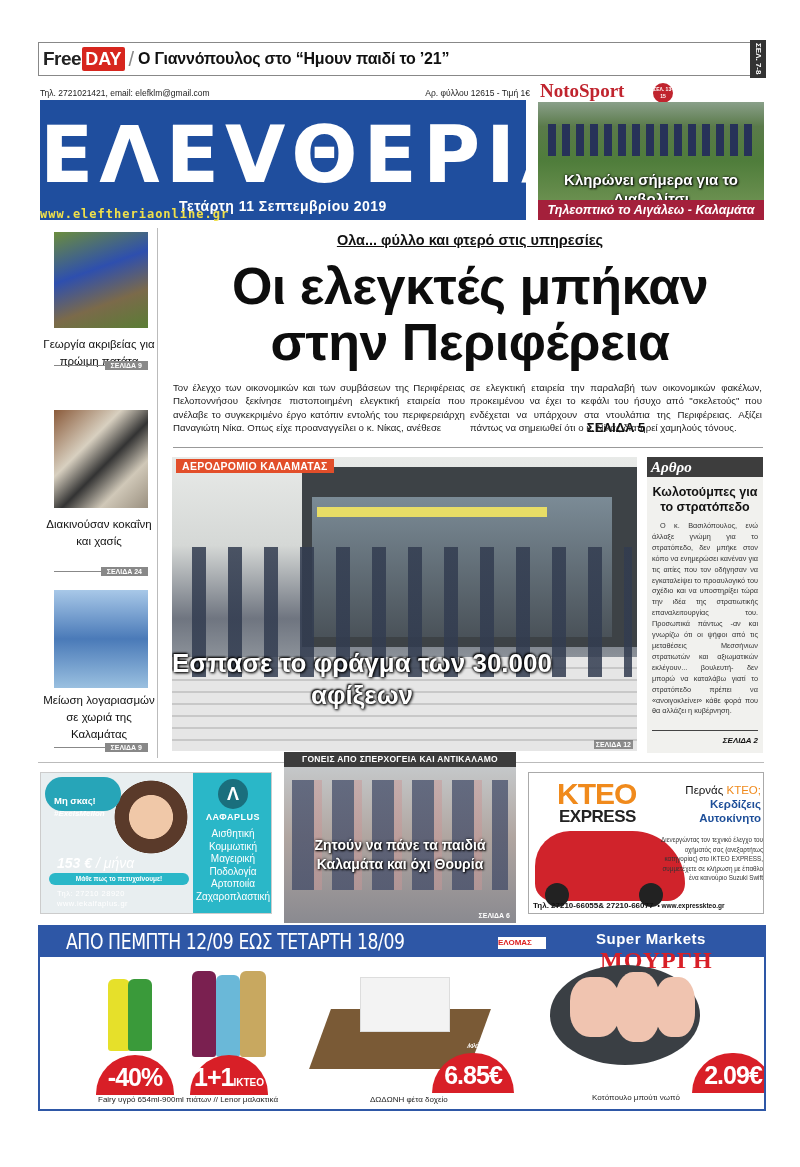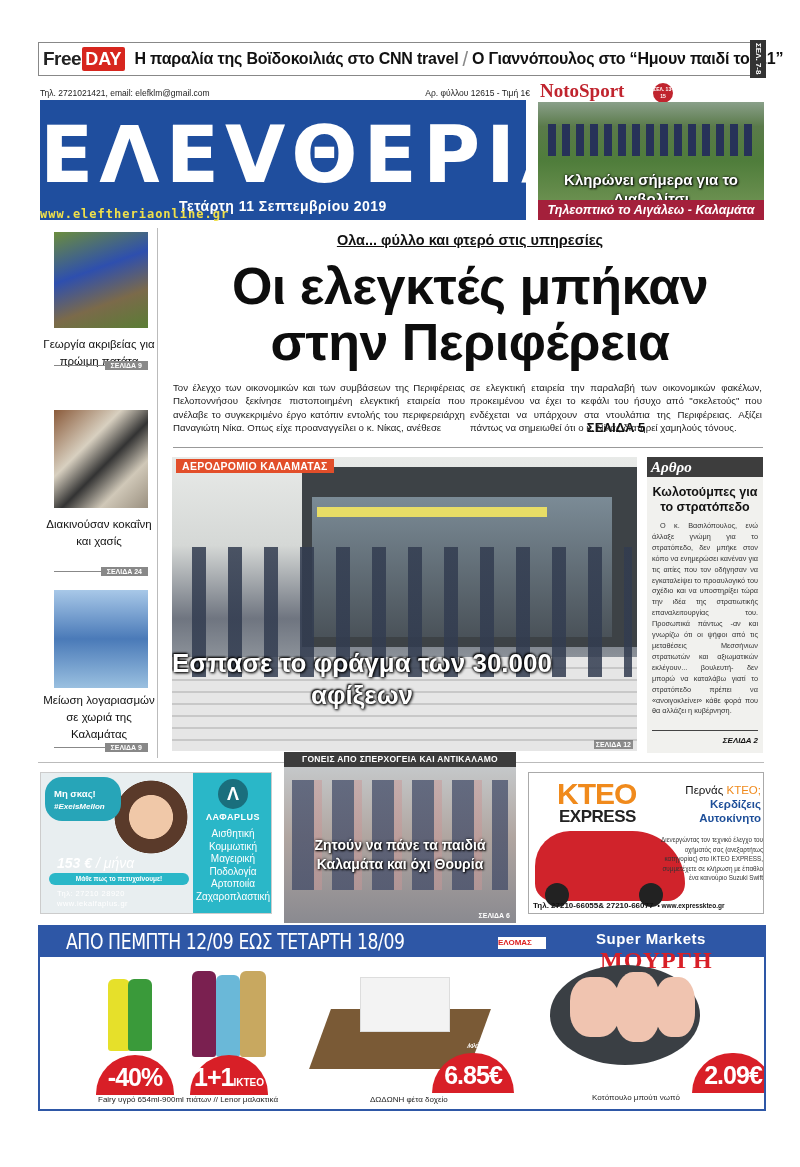--- a/index.html
+++ b/index.html
@@ -56,21 +56,21 @@
 
 .arthro{left:647px;top:457px;width:116px;height:296px;background:#f1f1ee}
 .arthro .hd{height:20px;background:#3d3d3d;color:#fff;font-family:"Liberation Serif",serif;font-style:italic;font-weight:bold;font-size:15px;padding-left:4px;line-height:20px}
 .arthro .title{text-align:center;font-weight:bold;font-size:12.5px;line-height:15px;margin-top:8px}
 .arthro .txt{font-size:7.3px;line-height:10.9px;padding:6px 5px 0 5px;text-align:justify;color:#333;text-indent:8px}
 .arthro .pg{position:absolute;right:5px;bottom:8px;font-size:8px;font-style:italic;font-weight:bold}
 .arthro .rule{position:absolute;left:5px;right:5px;bottom:22px;height:1px;background:#444}
 .hsep{left:38px;top:762px;width:726px;height:1px;background:#bbb}
 
 .ad1{left:40px;top:772px;width:232px;height:142px;background:#e8eef0;overflow:hidden;border:1px solid #ccc}
-.ad1 .bubble{position:absolute;left:4px;top:4px;width:76px;height:44px;background:#27a5b8;border-radius:17px;color:#fff;font-weight:bold;font-size:9.5px;padding:11px 0 0 9px;line-height:12px}
+.ad1 .bubble{position:absolute;left:4px;top:4px;width:76px;height:34px;background:#27a5b8;border-radius:17px;color:#fff;font-weight:bold;font-size:9.5px;padding:18px 0 0 9px;line-height:12px}
 .ad1 .bubble i{font-size:8px}
 .ad1 .face{position:absolute;left:70px;top:4px;width:80px;height:100px;background:radial-gradient(circle at 50% 40%,#f0c8a8 0 30%,#5a3a2a 31% 50%,transparent 51%)}
 .ad1 .right{position:absolute;left:152px;top:0;width:80px;height:142px;background:#2ab7c8;color:#fff;text-align:center}
 .ad1 .alogo{width:30px;height:30px;border-radius:50%;background:#1a6f7d;margin:6px auto 0;color:#fff;font-size:18px;line-height:30px;font-weight:bold}
 .ad1 .brand{font-size:9px;font-weight:bold;margin-top:3px;letter-spacing:0.5px}
 .ad1 .list{font-size:10px;line-height:12.5px;font-weight:normal;margin-top:6px}
 .ad1 .price{position:absolute;left:16px;top:82px;color:#fff;font-weight:bold;font-size:14px;font-style:italic}
 .ad1 .price span{font-weight:normal}
 .ad1 .pill{position:absolute;left:8px;top:100px;width:140px;height:12px;background:#2ab7c8;border-radius:6px;color:#fff;font-size:6.5px;font-weight:bold;text-align:center;line-height:12px}
 .ad1 .tel{position:absolute;left:16px;top:116px;color:#fff;font-size:7.5px;line-height:10px;letter-spacing:0.5px}
@@ -109,21 +109,20 @@
 .chick{position:absolute;background:#f0c4b0;border-radius:40%}
 </style>
 </head>
 <body>
 
 <div class="abs topstrip">
   <div class="freeday">
     <span class="free">Free</span>
     <span class="day">DAY</span>
   </div>
-  <span class="headline">Η παραλία της Βοϊδοκοιλιάς στο CNN travel</span>
   <span class="slash">/</span>
   <span class="headline" style="margin-left:0">Ο Γιαννόπουλος στο “Ημουν παιδί το ’21”</span>
 </div>
 <div class="abs sideflag">ΣΕΛ. 7-8</div>
 
 <div class="abs contact">Τηλ. 2721021421, email: elefklm@gmail.com</div>
 <div class="abs issue">Αρ. φύλλου 12615  -  Τιμή 1€</div>
 <div class="abs masthead">
   <div class="logo">ΕΛΕVΘΕΡΙΑ</div>
   <div class="date">Τετάρτη 11 Σεπτεμβρίου 2019</div>

